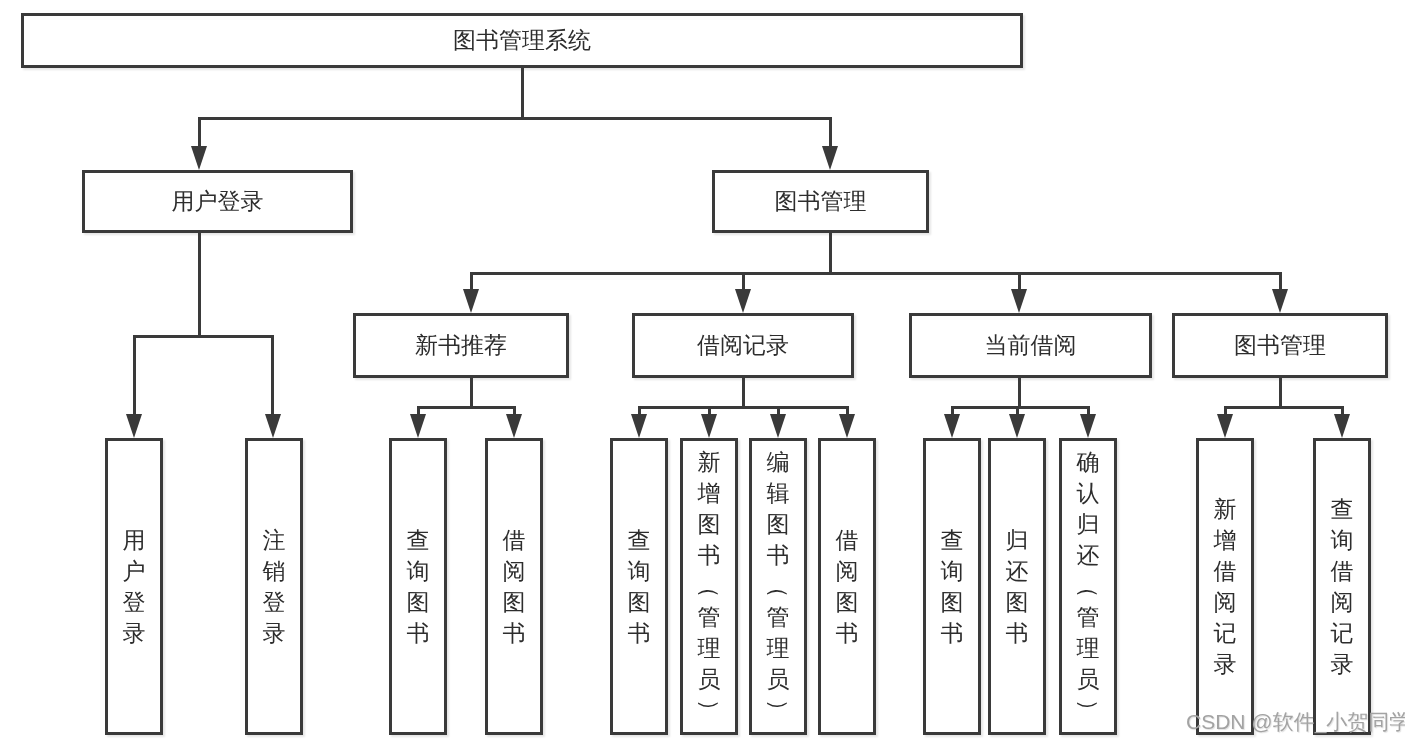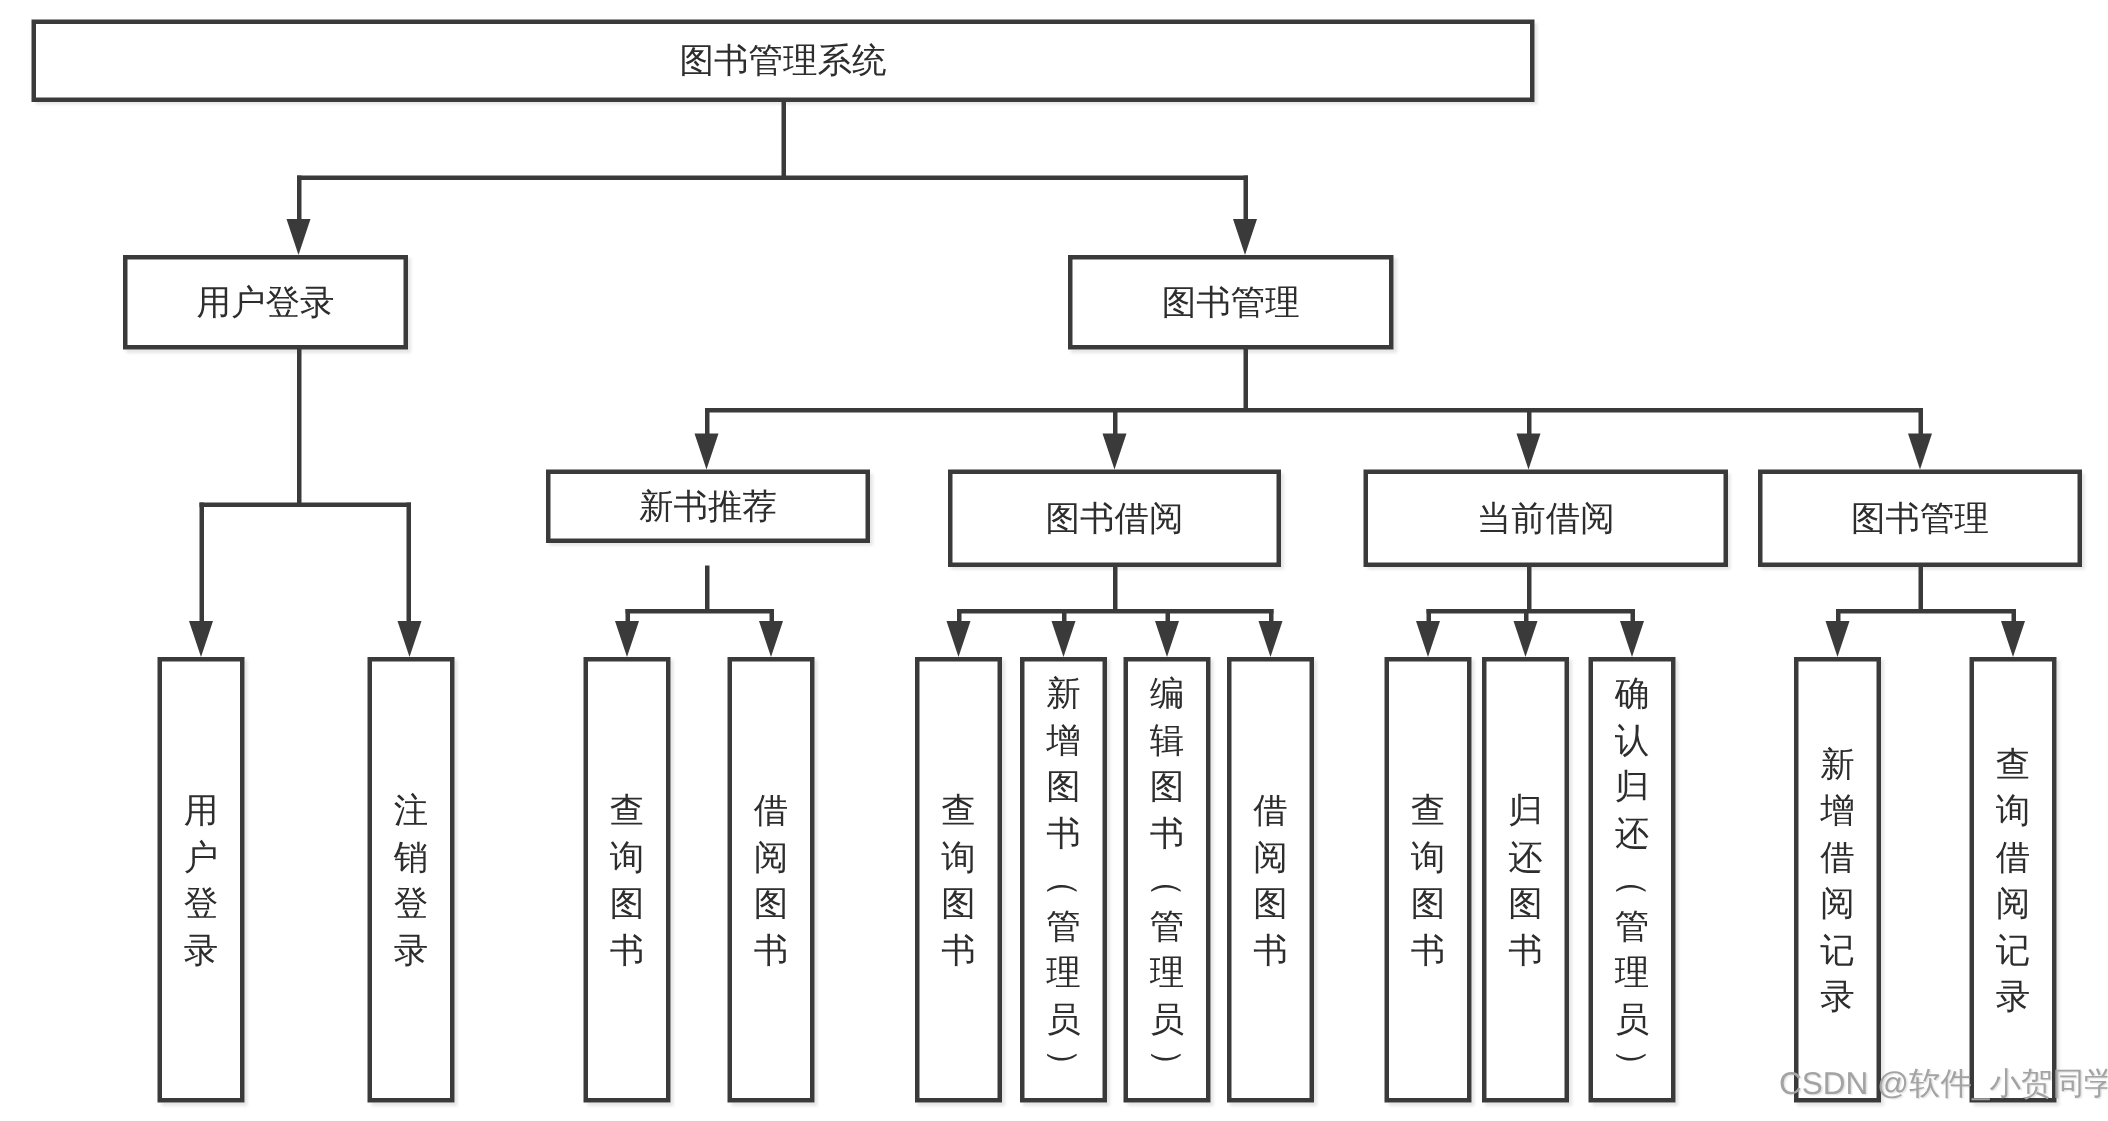--- a/index.html
+++ b/index.html
@@ -49,25 +49,25 @@
     z-index:5;
   }
 </style>
 </head>
 <body>
 
 <div class="canvas">
 
   <div class="box" style="left:21px;top:13px;width:1002px;height:55px">图书管理系统</div>
 
-  <div class="box" style="left:82px;top:170px;width:190px;height:63px">用户登录</div>
+  <div class="box" style="left:82px;top:170px;width:271px;height:63px">用户登录</div>
   <div class="box" style="left:712px;top:170px;width:217px;height:63px">图书管理</div>
 
-  <div class="box" style="left:364px;top:313px;width:216px;height:49px">新书推荐</div>
-  <div class="box" style="left:632px;top:313px;width:222px;height:65px">图书借阅</div>
+  <div class="box" style="left:353px;top:313px;width:216px;height:65px">新书推荐</div>
+  <div class="box" style="left:632px;top:313px;width:222px;height:65px">借阅记录</div>
   <div class="box" style="left:909px;top:313px;width:243px;height:65px">当前借阅</div>
   <div class="box" style="left:1172px;top:313px;width:216px;height:65px">图书管理</div>
 
   <div class="box leaf" style="left:105px;width:58px">
       <span>用</span>
       <span>户</span>
       <span>登</span>
       <span>录</span>
     </div>
   <div class="box leaf" style="left:245px;width:58px">

